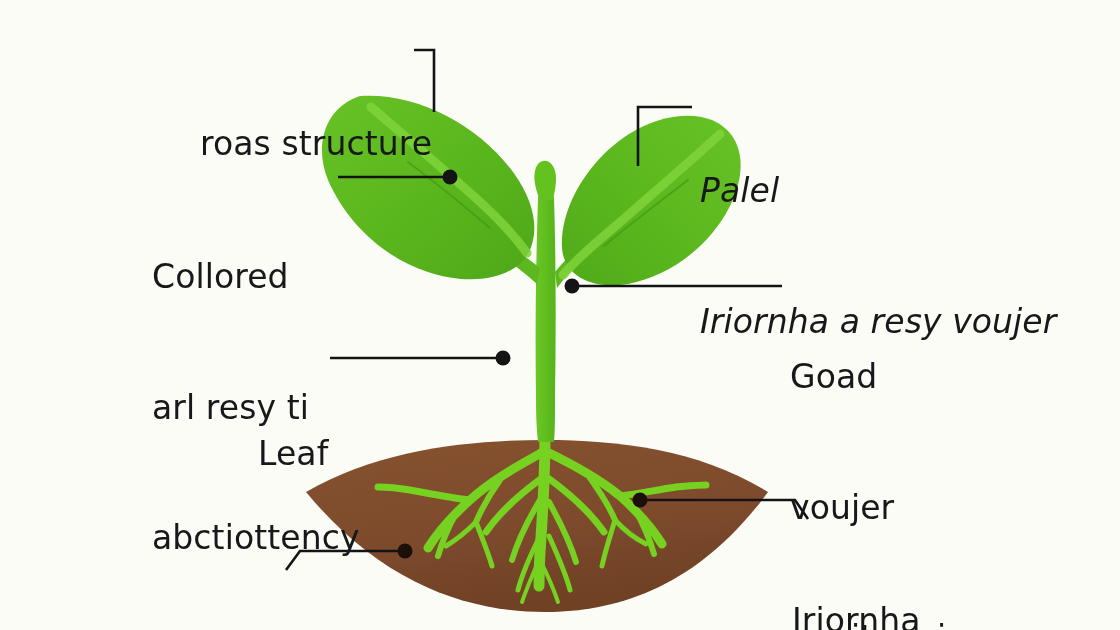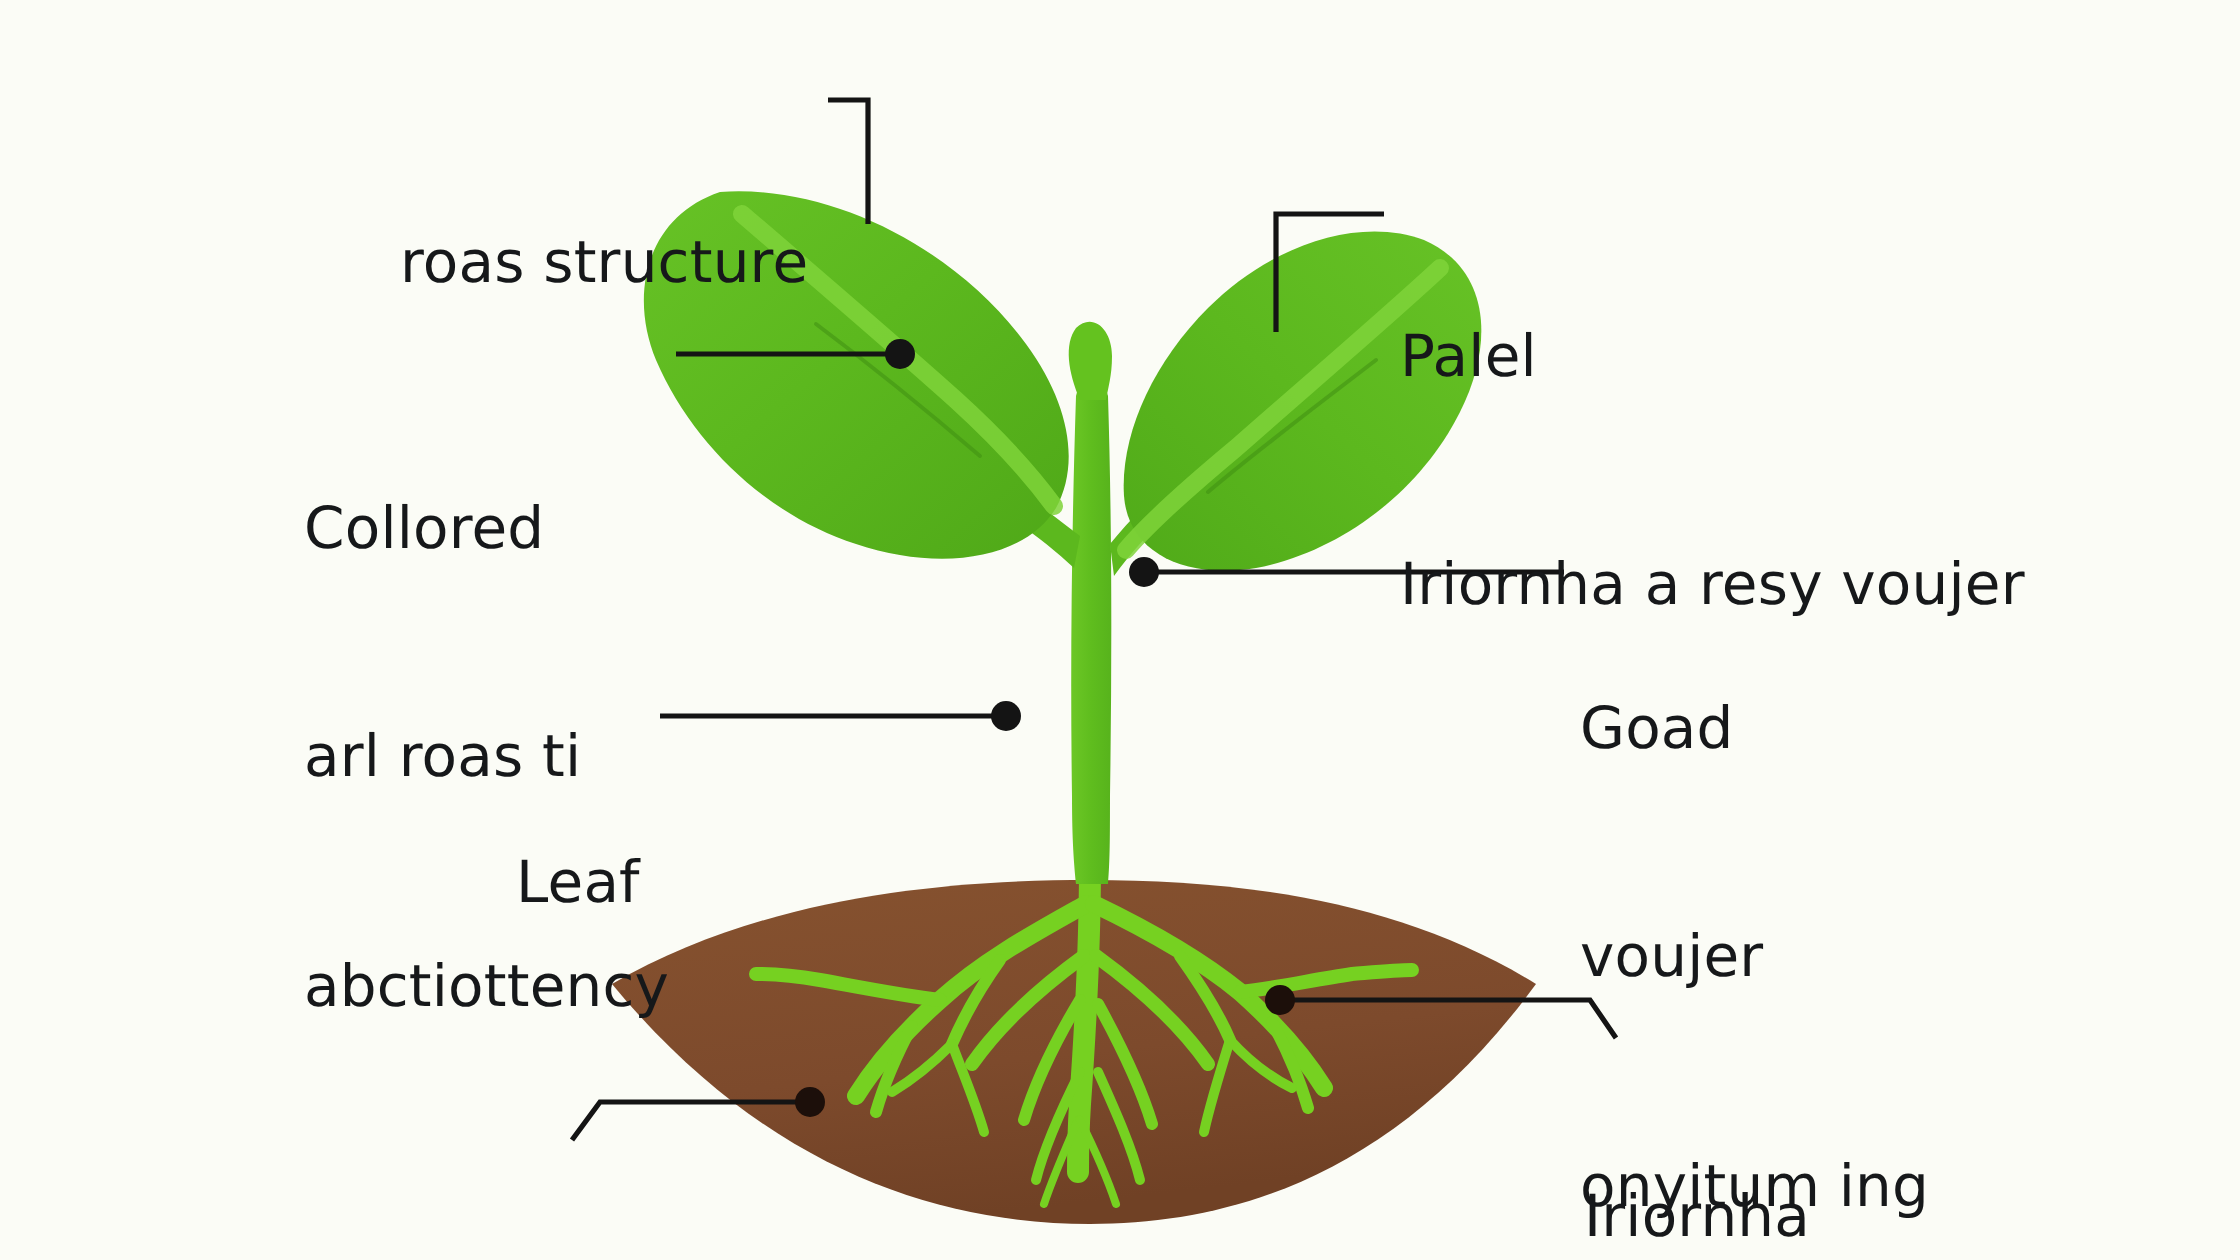--- a/index.html
+++ b/index.html
@@ -19,30 +19,30 @@
     position: absolute;
     inset: 0;
     width: 1120px;
     height: 630px;
     display: block;
   }
   .label {
     position: absolute;
     color: #16181a;
     font-family: "DejaVu Sans", "Liberation Sans", sans-serif;
-    font-size: 29px;
+    font-size: 33px;
     line-height: 1.32;
     font-weight: 400;
     letter-spacing: 0.1px;
     white-space: pre;
     user-select: none;
   }
   .label .ln { display: block; }
   .lbl-roots-structure { left: 200px; top: 35px; }
-  .lbl-petal          { left: 700px; top: 82px; }
+  .lbl-petal          { left: 700px; top: 82px; font-style: italic; }
   .lbl-collored       { left: 152px; top: 168px; text-align: left; }
   .lbl-goad           { left: 790px; top: 268px; }
   .lbl-leaf           { left: 258px; top: 345px; text-align: center; }
   .lbl-outlet         { left: 792px; top: 512px; }
   .lbl-root-just      { left: 152px; top: 558px; }
 </style>
 </head>
 <body>
 
 <div id="stage">
@@ -187,21 +187,21 @@
     <span class="ln">roas structure</span>
   </div>
 
   <div class="label lbl-petal">
     <span class="ln">Palel</span>
     <span class="ln">Iriornha a resy voujer</span>
   </div>
 
   <div class="label lbl-collored">
     <span class="ln">Collored</span>
-    <span class="ln">arl roas ti</span>
+    <span class="ln">arl resy ti</span>
     <span class="ln">abctiottency</span>
   </div>
 
   <div class="label lbl-goad">
     <span class="ln">Goad</span>
     <span class="ln">voujer</span>
     <span class="ln">onyitum ing</span>
     
   </div>
 

